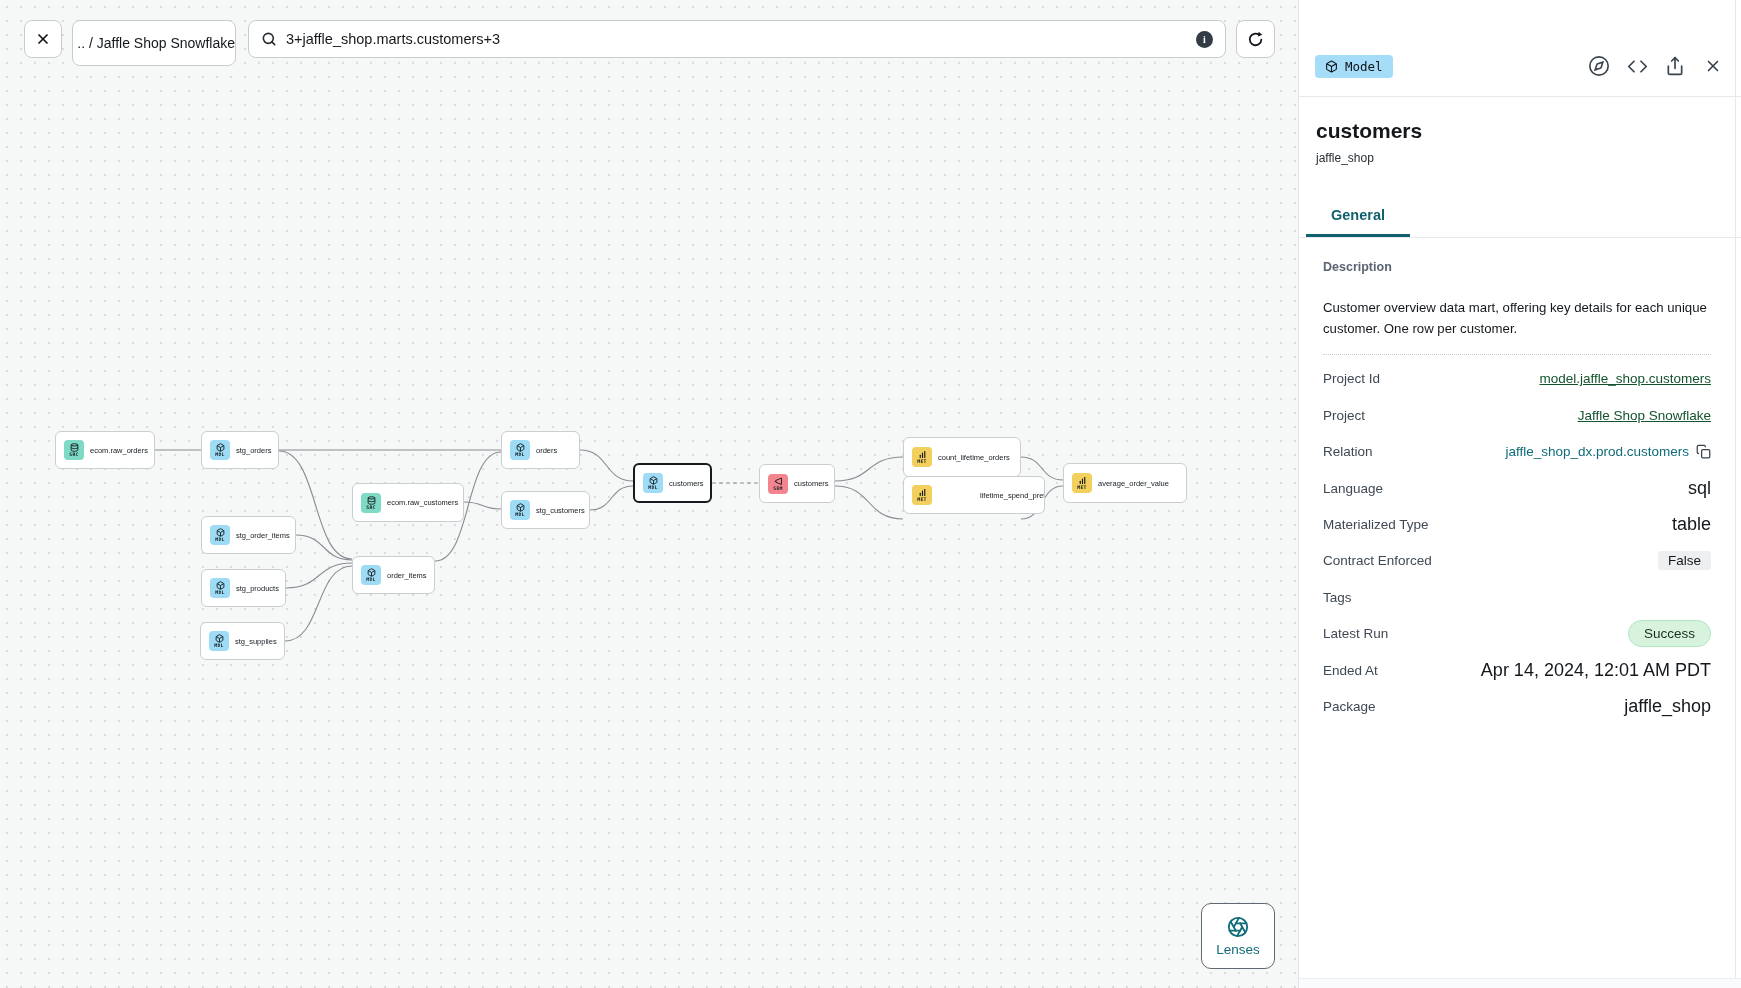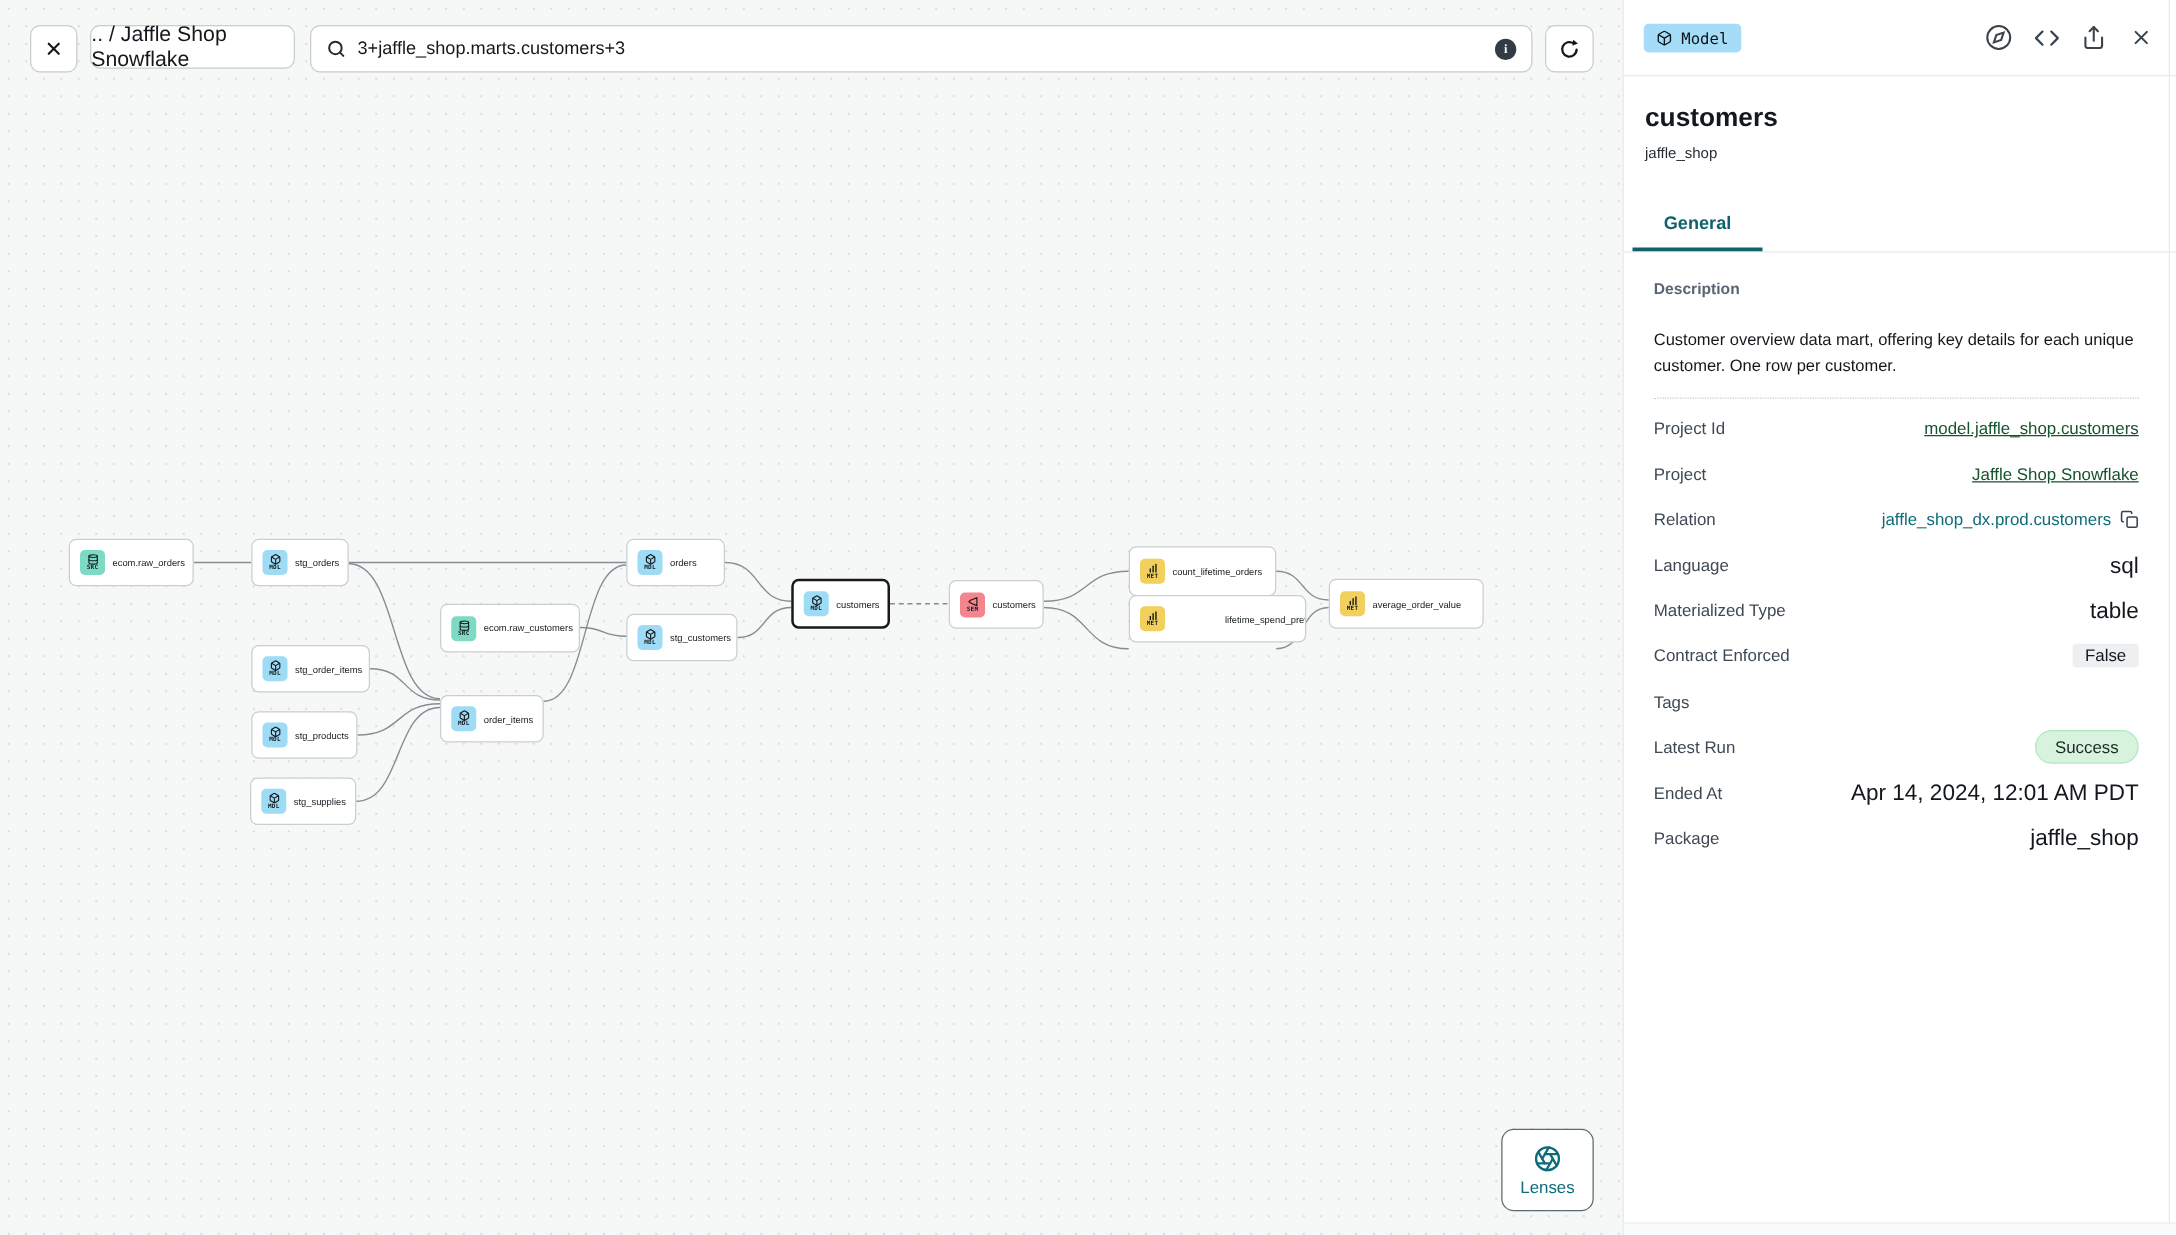--- a/index.html
+++ b/index.html
@@ -22,22 +22,22 @@
     flex-direction:column; align-items:center; justify-content:center; color:#13191e; }
   .nbadge svg { width:9px; height:9px; display:block; }
   .ntag { font-family:"DejaVu Sans Mono", monospace; font-size:4.8px; font-weight:bold;
     line-height:5px; letter-spacing:.2px; }
   .nlabel { font-size:7.5px; color:#171d22; white-space:nowrap; }
 
   
   .chip { position:absolute; background:#fff; border:1px solid #c6ccd2; border-radius:8px;
     display:flex; align-items:center; }
   .btn-close  { left:24px; top:20px; width:38px; height:38px; justify-content:center; cursor:pointer; }
-  .crumb { left:72px; top:20px; width:164px; height:35px; justify-content:flex-start;
-    font-size:17px; color:#14181c; cursor:pointer; }
+  .crumb { left:72px; top:20px; width:164px; height:46px; justify-content:flex-end;
+    font-size:14px; color:#14181c; cursor:pointer; }
   .searchbar { left:248px; top:20px; width:978px; height:38px; padding:0 12px; gap:9px; }
   .searchbar input { flex:1; border:none; outline:none; background:transparent;
     font-family:"Liberation Sans", sans-serif; font-size:14.5px; color:#14181c; }
   .info-dot { width:17px; height:17px; border-radius:50%; background:#333c46; color:#fff;
     font-size:10px; font-weight:bold; display:flex; align-items:center; justify-content:center;
     font-family:"Liberation Serif", serif; cursor:pointer; }
   .btn-refresh { left:1236px; top:20px; width:39px; height:38px; justify-content:center; cursor:pointer; }
 
   
   .lenses { position:absolute; left:1201px; top:903px; width:74px; height:66px; background:#fff;
@@ -45,21 +45,21 @@
     align-items:center; justify-content:center; gap:4px; cursor:pointer; }
   .lenses .llabel { font-size:13.5px; color:#0f6c79; }
 
   
   .panel { position:absolute; right:0; top:0; width:443px; height:988px; background:#fff;
     border-left:1px solid #e4e6e8; }
   .scroll-edge { position:absolute; right:5px; top:0; bottom:10px; width:1px; background:#e6e8ea; }
   .panel-footer { position:absolute; left:0; right:0; bottom:0; height:10px; background:#fafbfc;
     border-top:1px solid #eceef0; }
   .phead { height:61px; display:flex; align-items:center; justify-content:space-between;
-    padding:0 16px; border-bottom:1px solid #e7e9eb; }
+    padding:0 16px; border-bottom:1px solid #e7e9eb;margin-top:36px; }
   .type-badge { display:inline-flex; align-items:center; gap:7px; background:#a5dcf7;
     color:#0d1318; border-radius:4px; padding:4px 10px;
     font-family:"DejaVu Sans Mono", monospace; font-size:12.5px; }
   .type-badge svg { width:13px; height:13px; }
   .picons { display:flex; align-items:center; gap:14px; color:#39434d; }
   .picons .ibtn { width:24px; height:24px; display:flex; align-items:center; justify-content:center; cursor:pointer; }
 
   .ptitle-wrap { padding:22px 17px 0 17px; }
   .ptitle { font-size:21px; font-weight:bold; color:#14181c; }
   .psub { margin-top:8px; font-size:12px; color:#272e35; }

